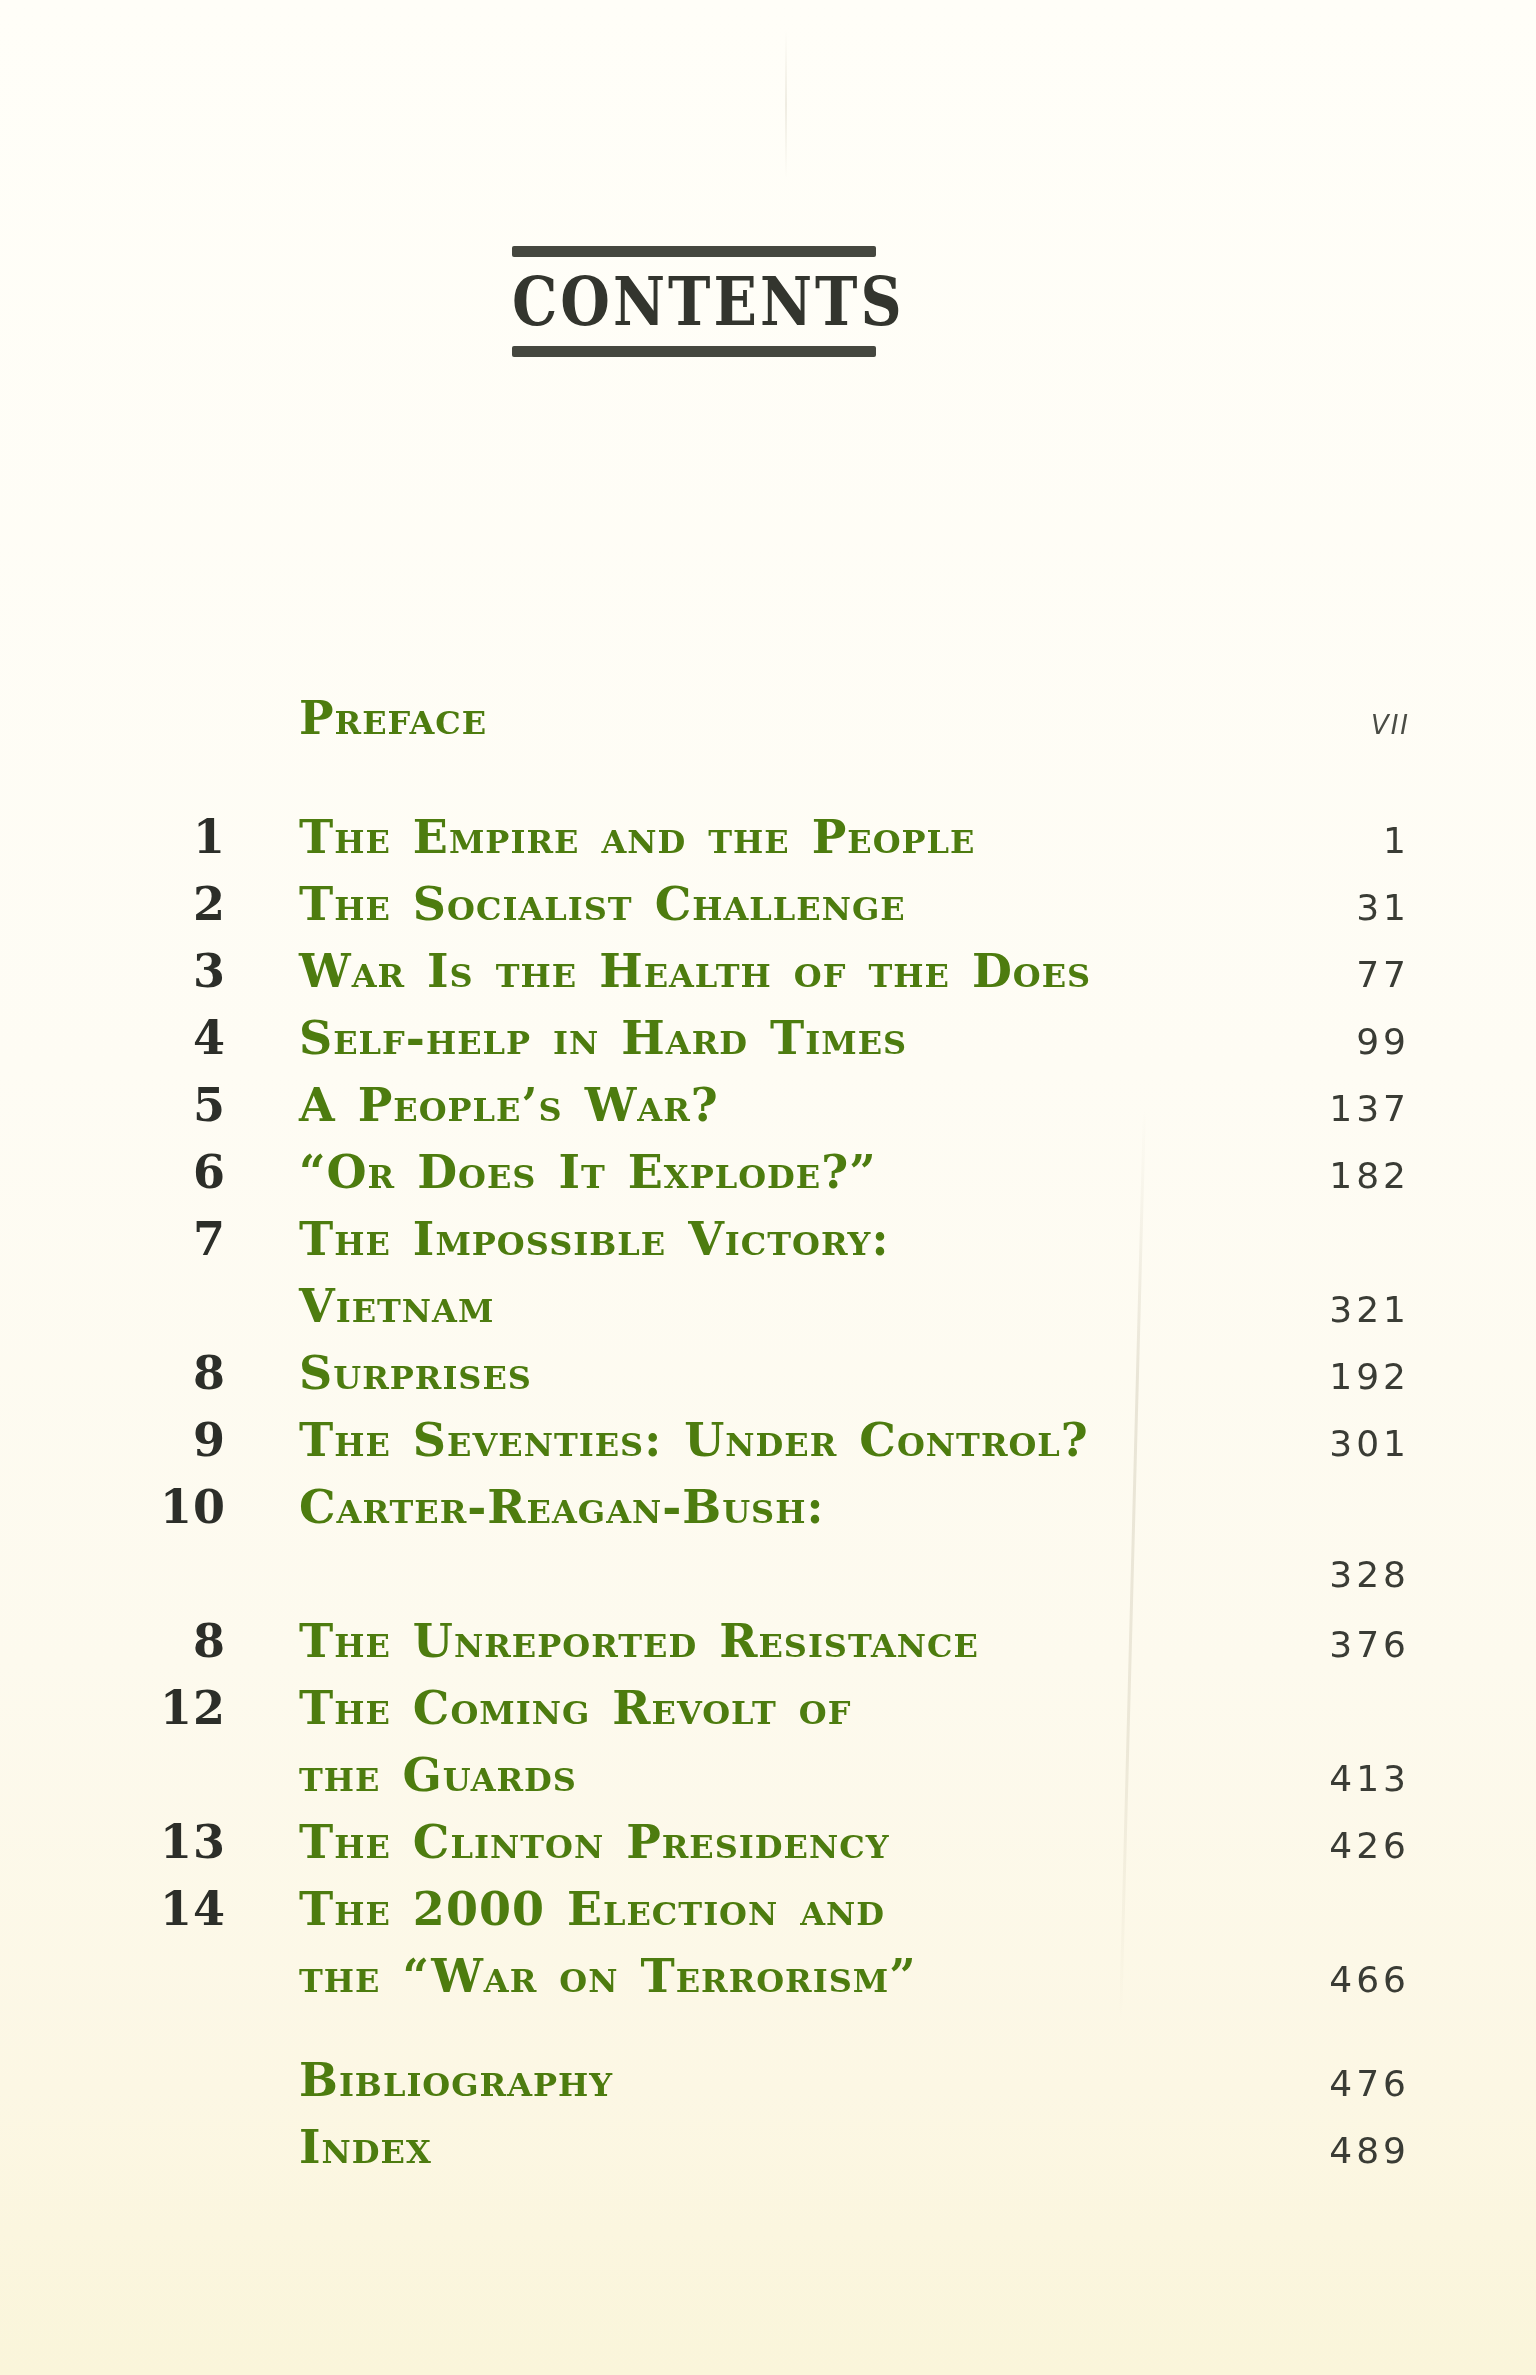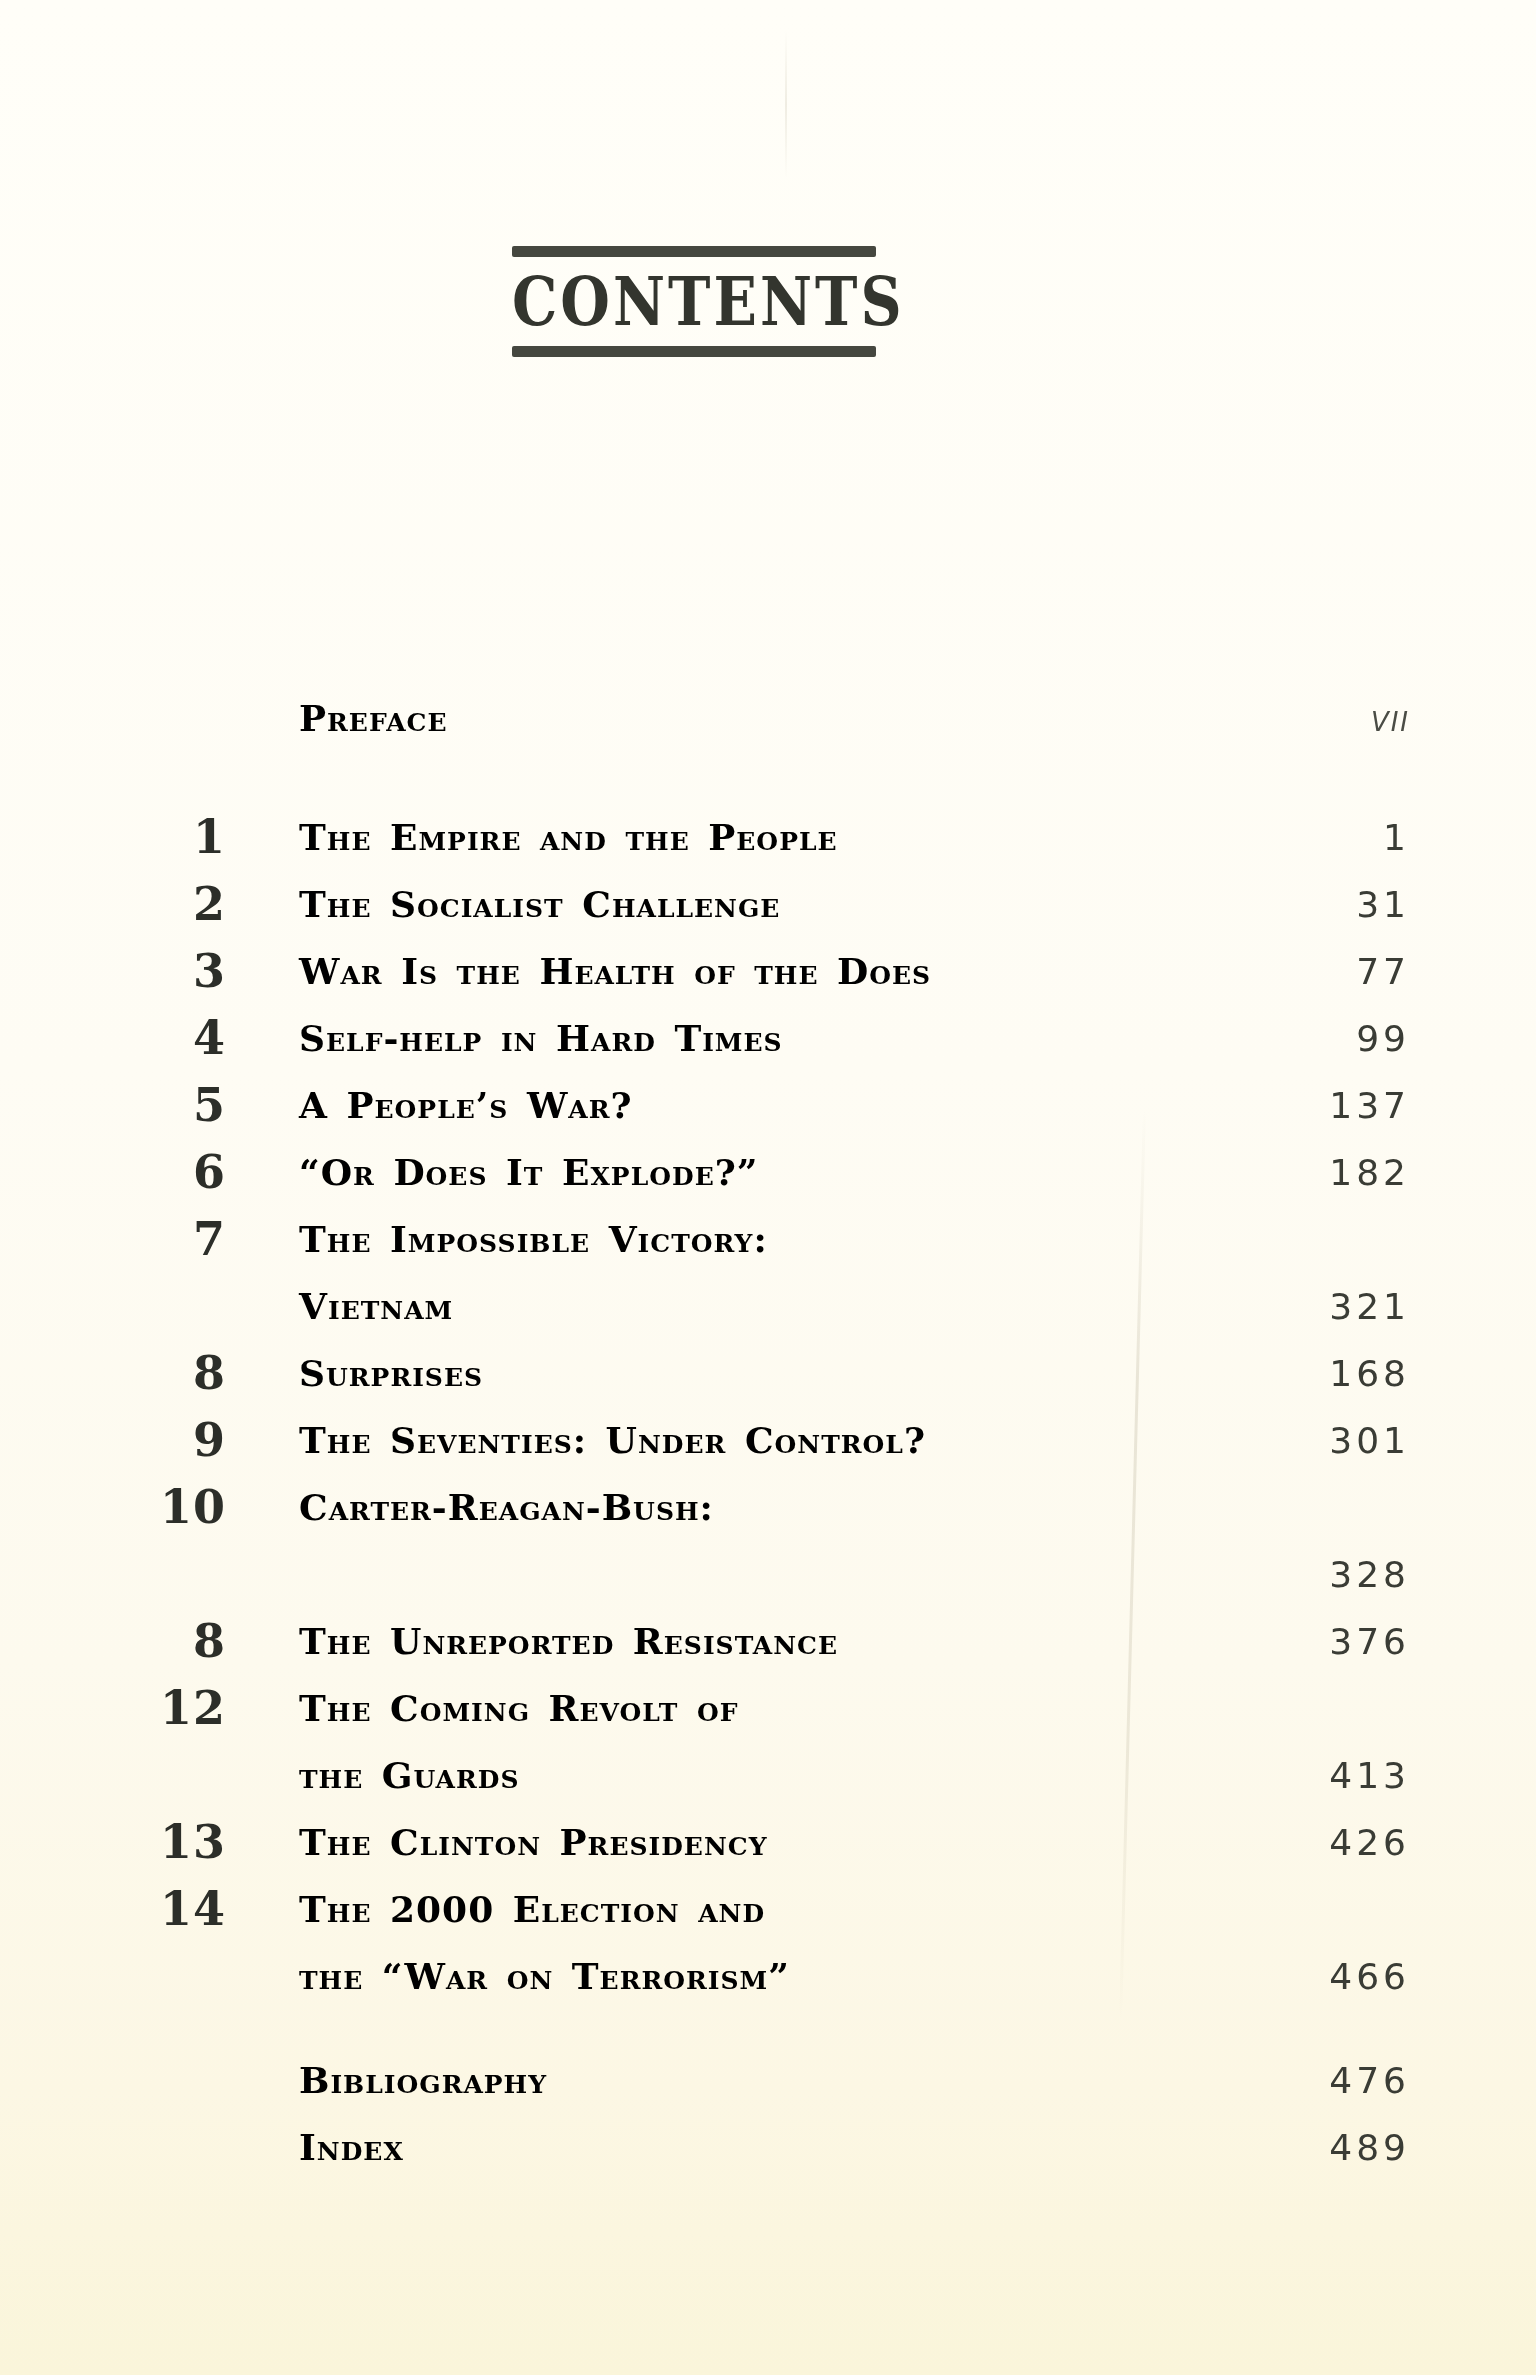--- a/index.html
+++ b/index.html
@@ -72,25 +72,25 @@
   }
   .line {
     display: flex;
     align-items: baseline;
     height: 67px;
     line-height: 67px;
   }
   .t {
     font-weight: bold;
     font-variant: small-caps;
-    font-size: 36px;
+    font-size: 46px;
     letter-spacing: 1px;
     word-spacing: 5px;
     white-space: nowrap;
-    color: #000000;
+    color: #4d7c0f;
   }
   .p {
     margin-left: auto;
     padding-left: 18px;
     font-family: "DejaVu Sans", sans-serif;
     font-size: 36px;
     letter-spacing: 4px;
     color: #3a3c35;
     line-height: 67px;
     white-space: nowrap;
@@ -221,21 +221,21 @@
         <span class="p">321</span>
       </div>
     </div>
   </div>
 
   <div class="entry">
     <div class="num">8</div>
     <div class="body">
       <div class="line">
         <span class="t">Surprises</span>
-        <span class="p">168</span>
+        <span class="p">192</span>
       </div>
     </div>
   </div>
 
   <div class="entry">
     <div class="num">9</div>
     <div class="body">
       <div class="line">
         <span class="t">The Seventies: Under Control?</span>
         <span class="p">301</span>

